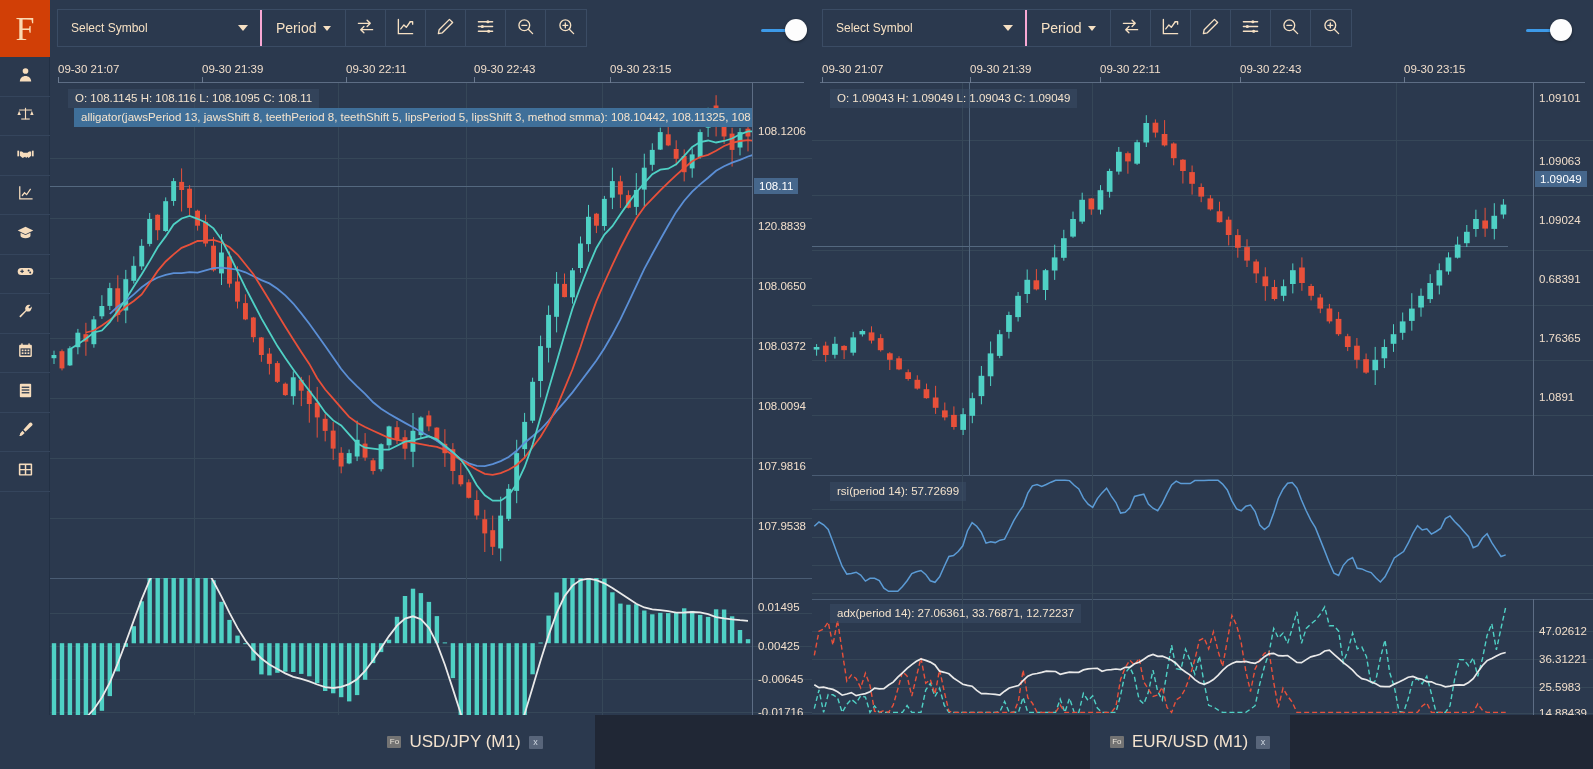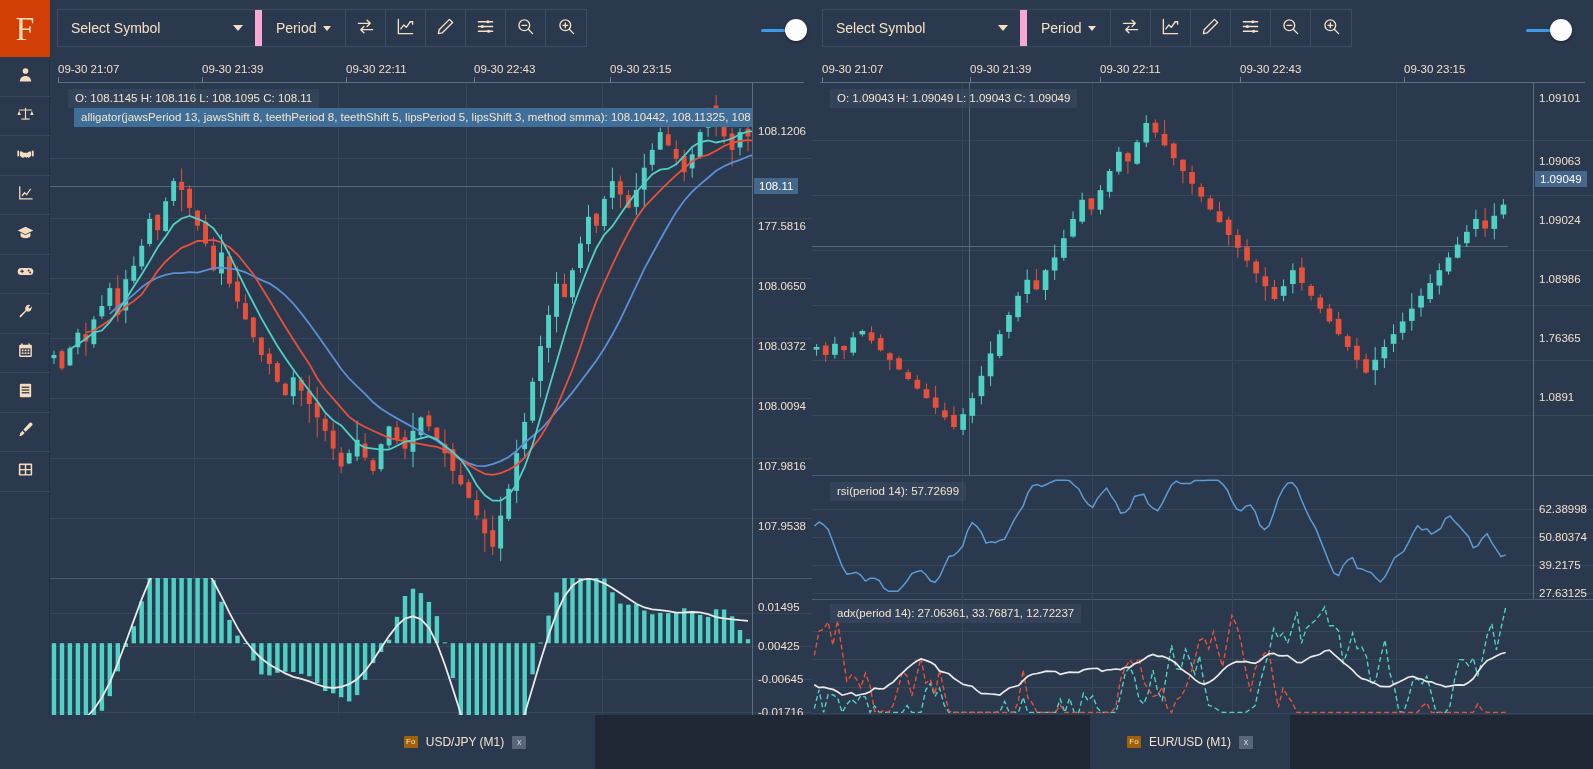--- a/index.html
+++ b/index.html
@@ -31,22 +31,22 @@
   }
   .side-item svg { width:17px; height:17px; fill:#f7ddbd; }
 
   
   .toolbar { position:absolute; top:9px; height:38px; display:flex; align-items:stretch; }
   .tb-left  { left:57px; }
   .tb-right { left:822px; }
   .tb-box { border:1px solid #3b4c64; display:flex; align-items:stretch; }
   .tb-select {
     width:204px; display:flex; align-items:center; justify-content:space-between;
-    padding:0 12px 0 13px; font-size:14px; color:#f6e0c3; cursor:pointer;
-    border-right:7px solid #f9a8d4;
+    padding:0 12px 0 13px; font-size:12px; color:#f6e0c3; cursor:pointer;
+    border-right:2px solid #f9a8d4;
   }
   .tb-period {
     display:flex; align-items:center; gap:7px; padding:0 14px;
     font-size:14px; color:#f6e0c3; cursor:pointer; border-right:1px solid #3b4c64;
   }
   .caret { width:0;height:0;border-left:5px solid transparent;border-right:5px solid transparent;border-top:6px solid #f6e0c3; }
   .caret.sm { border-left-width:4.5px;border-right-width:4.5px;border-top-width:5.5px; }
   .tb-icon {
     width:40px; display:flex; align-items:center; justify-content:center;
     border-right:1px solid #3b4c64; cursor:pointer;
@@ -95,24 +95,24 @@
   .sub-sep { position:absolute; left:0; right:0; height:1px; background:#4a5c73; }
 
   
   .taskbar { position:absolute; left:0; bottom:0; width:1593px; height:54px; background:#202735; }
   .tb-left-pad { position:absolute; left:0; top:0; width:50px; height:54px; background:#2b394e; }
   .tb-slot {
     position:absolute; top:0; height:54px; background:#2b394e;
     display:flex; align-items:center; justify-content:center; gap:8px; cursor:pointer;
   }
   .tb-slot .fo {
-    width:14px;height:12px;background:#a16207;border-radius:1px;color:#e8e2d8;
+    width:14px;height:12px;background:#737373;border-radius:1px;color:#e8e2d8;
     font-size:8px;line-height:12px;text-align:center;font-family:"Liberation Sans",sans-serif;
   }
-  .tb-slot .name { font-size:12px; color:#f3e2ce; }
+  .tb-slot .name { font-size:17px; color:#f3e2ce; }
   .tb-slot .x {
     width:14px;height:13px;background:#58657a;color:#cfd6e0;font-size:9px;
     line-height:13px;text-align:center;border-radius:1px;
   }
 </style>
 </head>
 <body>
 
 <div class="app">
 
@@ -527,21 +527,21 @@
           </g>
         <path id="l-jaws" fill="none" stroke="#5b8fd6" stroke-width="1.8" d="M59.8 230.8 L67.8 223.5 L75.8 218.0 L83.8 211.4 L91.7 204.3 L99.7 198.6 L107.7 194.5 L115.7 191.8 L123.6 190.2 L131.6 190.1 L139.6 189.1 L147.6 189.6 L155.6 187.3 L163.5 185.2 L171.5 184.7 L179.5 185.6 L187.5 186.6 L195.4 189.3 L203.4 193.2 L211.4 197.1 L219.4 200.4 L227.4 205.8 L235.3 212.4 L243.3 220.5 L251.3 230.4 L259.3 240.7 L267.2 251.7 L275.2 262.9 L283.2 274.5 L291.2 286.0 L299.1 295.5 L307.1 303.4 L315.1 310.8 L323.1 319.3 L331.1 325.7 L339.0 330.8 L347.0 335.4 L355.0 339.9 L363.0 344.2 L370.9 348.8 L378.9 353.3 L386.9 357.7 L394.9 363.7 L402.9 369.9 L410.8 376.1 L418.8 380.4 L426.8 382.9 L434.8 383.1 L442.7 381.2 L450.7 378.1 L458.7 374.0 L466.7 367.8 L474.6 359.7 L482.6 353.3 L490.6 346.5 L498.6 337.9 L506.6 327.9 L514.5 318.9 L522.5 309.4 L530.5 298.8 L538.5 288.1 L546.4 277.5 L554.4 265.2 L562.4 251.5 L570.4 236.4 L578.4 219.7 L586.3 202.8 L594.3 185.9 L602.3 171.0 L610.3 156.5 L618.2 142.5 L626.2 128.9 L634.2 117.7 L642.2 108.6 L650.1 101.4 L658.1 94.8 L666.1 87.8 L674.1 83.3 L682.1 79.6 L690.0 76.9 L698.0 73.5 L706.0 71.1 L714.0 69.5 L721.9 66.9 L729.9 63.0 L737.9 59.9 L745.9 58.0 L753.9 57.2"></path>
         <path id="l-teeth" fill="none" stroke="#e8503a" stroke-width="1.8" d="M35.9 249.5 L43.9 247.5 L51.9 242.4 L59.8 237.0 L67.8 230.8 L75.8 223.5 L83.8 218.0 L91.7 211.4 L99.7 199.8 L107.7 187.9 L115.7 178.5 L123.6 171.4 L131.6 164.9 L139.6 161.6 L147.6 158.0 L155.6 157.7 L163.5 156.8 L171.5 159.5 L179.5 164.3 L187.5 171.5 L195.4 181.2 L203.4 191.3 L211.4 204.2 L219.4 217.3 L227.4 230.7 L235.3 243.8 L243.3 256.6 L251.3 269.1 L259.3 280.9 L267.2 295.2 L275.2 306.5 L283.2 315.7 L291.2 324.9 L299.1 333.9 L307.1 339.8 L315.1 344.0 L323.1 347.8 L331.1 351.4 L339.0 355.0 L347.0 356.8 L355.0 358.2 L363.0 359.7 L370.9 361.2 L378.9 362.7 L386.9 363.9 L394.9 366.9 L402.9 371.9 L410.8 377.0 L418.8 382.0 L426.8 386.8 L434.8 390.9 L442.7 391.8 L450.7 390.1 L458.7 386.8 L466.7 382.0 L474.6 374.6 L482.6 364.2 L490.6 353.8 L498.6 340.4 L506.6 324.4 L514.5 305.6 L522.5 286.3 L530.5 264.0 L538.5 239.6 L546.4 218.2 L554.4 199.5 L562.4 181.9 L570.4 165.0 L578.4 149.5 L586.3 135.3 L594.3 124.0 L602.3 115.6 L610.3 107.3 L618.2 99.6 L626.2 92.2 L634.2 85.0 L642.2 78.2 L650.1 74.0 L658.1 71.9 L666.1 67.8 L674.1 63.0 L682.1 59.9 L690.0 58.0 L698.0 57.2 L706.0 58.0 L714.0 57.5 L721.9 55.5 L729.9 51.3"></path>
         <path id="l-lips" fill="none" stroke="#4fd1c5" stroke-width="1.8" d="M19.9 266.2 L27.9 261.2 L35.9 255.8 L43.9 249.5 L51.9 247.5 L59.8 239.1 L67.8 227.7 L75.8 216.3 L83.8 203.6 L91.7 191.3 L99.7 178.1 L107.7 164.3 L115.7 153.4 L123.6 141.5 L131.6 135.5 L139.6 133.0 L147.6 135.8 L155.6 139.5 L163.5 145.4 L171.5 156.6 L179.5 171.9 L187.5 188.3 L195.4 204.6 L203.4 220.0 L211.4 235.4 L219.4 249.2 L227.4 263.1 L235.3 275.0 L243.3 286.4 L251.3 297.3 L259.3 307.7 L267.2 318.1 L275.2 329.5 L283.2 337.4 L291.2 342.4 L299.1 351.3 L307.1 360.2 L315.1 364.7 L323.1 365.7 L331.1 366.7 L339.0 366.7 L347.0 362.7 L355.0 358.7 L363.0 357.3 L370.9 355.3 L378.9 353.3 L386.9 356.3 L394.9 362.7 L402.9 369.1 L410.8 376.6 L418.8 388.0 L426.8 402.3 L434.8 412.3 L442.7 417.7 L450.7 417.7 L458.7 412.3 L466.7 400.9 L474.6 384.0 L482.6 361.7 L490.6 334.0 L498.6 306.2 L506.6 279.0 L514.5 251.7 L522.5 225.5 L530.5 203.6 L538.5 183.3 L546.4 165.0 L554.4 151.6 L562.4 143.2 L570.4 131.3 L578.4 119.9 L586.3 109.5 L594.3 100.1 L602.3 91.2 L610.3 86.7 L618.2 85.7 L626.2 81.3 L634.2 72.8 L642.2 63.9 L650.1 59.0 L658.1 57.5 L666.1 59.5 L674.1 58.0 L682.1 55.5 L690.0 51.3 L698.0 48.4 L706.0 48.3 L714.0 52.6"></path>
       </svg>
 
       <div class="paxis">
         <div class="axis-sep" style="left:0"></div>
         <span class="plabel" style="top:48px">108.1206</span>
         <span class="plabel cur" style="top:103px">108.11</span>
-        <span class="plabel" style="top:143px">177.5816</span>
+        <span class="plabel" style="top:143px">120.8839</span>
         <span class="plabel" style="top:203px">108.0650</span>
         <span class="plabel" style="top:263px">108.0372</span>
         <span class="plabel" style="top:323px">108.0094</span>
         <span class="plabel" style="top:383px">107.9816</span>
         <span class="plabel" style="top:443px">107.9538</span>
 
       </div>
     </div>
 
     <div class="plot" style="height:137px">
@@ -858,65 +858,65 @@
             <rect x="688.6" y="121.6" width="5.7" height="9.9" fill="#4fd1c5"></rect>
           </g>
       </svg>
 
       <div class="paxis">
         <div class="axis-sep" style="left:0"></div>
         <span class="plabel" style="top:15px">1.09101</span>
         <span class="plabel" style="top:78px">1.09063</span>
         <span class="plabel cur" style="top:96px">1.09049</span>
         <span class="plabel" style="top:137px">1.09024</span>
-        <span class="plabel" style="top:196px">1.08986</span>
+        <span class="plabel" style="top:196px">0.68391</span>
         <span class="plabel" style="top:255px">1.76365</span>
         <span class="plabel" style="top:314px">1.0891</span>
       </div>
     </div>
 
     <div class="plot" style="height:124px">
       <div class="sub-sep" style="top:0"></div>
       <div class="grid-h" style="top:34px"></div>
         <div class="grid-h" style="top:62px"></div>
       <div class="grid-h" style="top:90px"></div>
         <div class="grid-h" style="top:118px"></div>
       <div class="grid-v" style="left:150px"></div>
         <div class="grid-v" style="left:280px"></div>
       <div class="grid-v" style="left:420px"></div>
         <div class="grid-v" style="left:584px"></div>
       <div class="legend" style="left:18px; top:7px">rsi(period 14): 57.72699</div>
       <svg width="696" height="124" viewBox="0 0 696 124" style="position:absolute;left:0;top:0">
         <path id="r-rsi" fill="none" stroke="#5b9bd5" stroke-width="1.5" d="M2.3 51.3 L7.0 47.0 L11.6 49.8 L16.2 54.4 L20.9 66.7 L25.5 79.2 L30.2 91.4 L34.8 99.1 L39.4 98.4 L44.1 97.2 L48.7 100.1 L53.4 106.1 L58.0 103.3 L62.6 103.3 L67.3 105.6 L71.9 113.2 L76.6 116.3 L81.2 116.3 L85.8 116.3 L90.5 111.5 L95.1 105.7 L99.8 98.5 L104.4 96.8 L109.0 95.5 L113.7 99.4 L118.3 105.8 L123.0 107.3 L127.6 101.8 L132.2 91.5 L136.9 81.5 L141.5 80.5 L146.2 76.5 L150.8 70.8 L155.4 56.0 L160.1 47.6 L164.7 51.2 L169.4 57.4 L174.0 68.1 L178.6 66.8 L183.3 67.6 L187.9 65.2 L192.6 64.2 L197.2 55.0 L201.8 45.6 L206.5 37.8 L211.1 31.1 L215.8 18.2 L220.4 10.9 L225.0 9.6 L229.7 11.4 L234.3 9.5 L239.0 7.2 L243.6 5.2 L248.2 5.2 L252.9 5.2 L257.5 5.6 L262.2 10.3 L266.8 14.0 L271.4 23.1 L276.1 29.1 L280.7 32.3 L285.4 23.6 L290.0 17.9 L294.6 13.2 L299.3 21.1 L303.9 27.5 L308.6 38.1 L313.2 37.2 L317.8 32.9 L322.5 21.4 L327.1 20.3 L331.8 19.2 L336.4 29.1 L341.0 33.2 L345.7 35.7 L350.3 28.4 L355.0 18.6 L359.6 10.0 L364.2 6.2 L368.9 8.6 L373.5 8.6 L378.2 8.6 L382.8 5.6 L387.4 5.6 L392.1 5.6 L396.7 5.2 L401.4 5.2 L406.0 5.2 L410.6 9.1 L415.3 15.0 L419.9 25.8 L424.6 33.9 L429.2 35.8 L433.8 31.2 L438.5 30.1 L443.1 36.5 L447.8 50.0 L452.4 54.6 L457.0 50.7 L461.7 38.0 L466.3 23.5 L471.0 14.2 L475.6 8.2 L480.2 7.6 L484.9 13.1 L489.5 25.0 L494.2 35.8 L498.8 45.2 L503.4 52.7 L508.1 64.4 L512.7 75.9 L517.4 87.9 L522.0 98.2 L526.6 100.5 L531.3 90.3 L535.9 85.1 L540.6 82.5 L545.2 93.3 L549.8 93.9 L554.5 96.1 L559.1 97.6 L563.8 102.8 L568.4 107.0 L573.0 101.8 L577.7 92.7 L582.3 82.9 L587.0 79.6 L591.6 76.5 L596.2 68.2 L600.9 58.4 L605.5 50.6 L610.2 55.0 L614.8 53.8 L619.4 59.1 L624.1 56.5 L628.7 53.5 L633.4 43.6 L638.0 40.9 L642.6 46.5 L647.3 51.1 L651.9 56.4 L656.6 61.7 L661.2 72.8 L665.8 70.6 L670.5 63.0 L675.1 58.8 L679.8 67.7 L684.4 74.7 L689.0 81.5 L693.7 79.9"></path>
       </svg>
-      <div class="paxis">
-        <div class="axis-sep" style="left:0"></div>
-        <span class="plabel" style="top:34px">62.38998</span>
-        <span class="plabel" style="top:62px">50.80374</span>
-        <span class="plabel" style="top:90px">39.2175</span>
-        <span class="plabel" style="top:118px">27.63125</span>
-      </div>
     </div>
 
     <div class="plot" style="height:116px">
       <div class="sub-sep" style="top:0"></div>
       <div class="grid-h" style="top:32px"></div>
         <div class="grid-h" style="top:60px"></div>
       <div class="grid-h" style="top:88px"></div>
         <div class="grid-h" style="top:114px"></div>
       <div class="grid-v" style="left:150px"></div>
         <div class="grid-v" style="left:280px"></div>
       <div class="grid-v" style="left:420px"></div>
         <div class="grid-v" style="left:584px"></div>
       <div class="legend" style="left:18px; top:5px">adx(period 14): 27.06361, 33.76871, 12.72237</div>
       <svg width="696" height="116" viewBox="0 0 696 116" style="position:absolute;left:0;top:0">
         <path id="r-di-plus" fill="none" stroke="#4fd1c5" stroke-width="1.4" stroke-dasharray="5 3" d="M2.3 109.7 L7.0 90.9 L11.6 113.4 L16.2 95.4 L20.9 95.8 L25.5 98.6 L30.2 113.4 L34.8 105.4 L39.4 100.3 L44.1 104.2 L48.7 96.9 L53.4 98.0 L58.0 113.4 L62.6 106.9 L67.3 113.4 L71.9 113.4 L76.6 113.4 L81.2 113.4 L85.8 113.4 L90.5 113.4 L95.1 106.6 L99.8 113.4 L104.4 113.4 L109.0 113.4 L113.7 91.0 L118.3 84.4 L123.0 97.5 L127.6 89.2 L132.2 106.1 L136.9 113.4 L141.5 113.4 L146.2 113.4 L150.8 113.4 L155.4 113.4 L160.1 113.4 L164.7 113.4 L169.4 113.4 L174.0 113.4 L178.6 113.4 L183.3 113.4 L187.9 112.6 L192.6 102.4 L197.2 113.4 L201.8 113.2 L206.5 113.4 L211.1 98.3 L215.8 113.4 L220.4 113.4 L225.0 113.4 L229.7 113.4 L234.3 113.4 L239.0 113.4 L243.6 113.4 L248.2 100.2 L252.9 113.4 L257.5 99.2 L262.2 113.4 L266.8 113.4 L271.4 94.3 L276.1 101.6 L280.7 96.8 L285.4 109.1 L290.0 113.4 L294.6 113.4 L299.3 113.4 L303.9 113.4 L308.6 96.2 L313.2 74.1 L317.8 68.2 L322.5 78.2 L327.1 100.6 L331.8 104.9 L336.4 93.1 L341.0 71.1 L345.7 92.5 L350.3 101.1 L355.0 72.9 L359.6 46.2 L364.2 69.7 L368.9 70.7 L373.5 50.2 L378.2 61.5 L382.8 75.1 L387.4 56.9 L392.1 84.1 L396.7 106.3 L401.4 107.9 L406.0 110.9 L410.6 113.4 L415.3 113.4 L419.9 113.4 L424.6 113.4 L429.2 113.4 L433.8 113.4 L438.5 110.1 L443.1 106.7 L447.8 84.8 L452.4 67.8 L457.0 53.7 L461.7 29.4 L466.3 38.9 L471.0 34.1 L475.6 44.4 L480.2 29.4 L484.9 12.8 L489.5 44.3 L494.2 29.5 L498.8 25.0 L503.4 21.2 L508.1 15.4 L512.7 7.9 L517.4 26.8 L522.0 26.8 L526.6 32.0 L531.3 63.5 L535.9 51.4 L540.6 34.0 L545.2 49.8 L549.8 48.0 L554.5 57.7 L559.1 85.4 L563.8 81.3 L568.4 59.1 L573.0 40.9 L577.7 73.7 L582.3 87.8 L587.0 112.4 L591.6 113.4 L596.2 99.7 L600.9 81.5 L605.5 79.8 L610.2 84.9 L614.8 77.2 L619.4 94.7 L624.1 113.4 L628.7 113.4 L633.4 113.4 L638.0 106.8 L642.6 80.4 L647.3 60.6 L651.9 60.7 L656.6 66.8 L661.2 58.7 L665.8 77.3 L670.5 59.5 L675.1 36.3 L679.8 24.7 L684.4 50.8 L689.0 29.4 L693.7 8.3"></path>
         <path id="r-di-minus" fill="none" stroke="#e8503a" stroke-width="1.4" stroke-dasharray="5 3" d="M2.3 56.4 L7.0 32.2 L11.6 29.9 L16.2 23.0 L20.9 46.2 L25.5 21.2 L30.2 52.2 L34.8 82.2 L39.4 76.0 L44.1 79.4 L48.7 88.8 L53.4 74.2 L58.0 86.4 L62.6 112.3 L67.3 113.4 L71.9 111.6 L76.6 113.4 L81.2 106.1 L85.8 90.2 L90.5 72.7 L95.1 77.1 L99.8 97.2 L104.4 77.6 L109.0 58.9 L113.7 84.2 L118.3 80.5 L123.0 95.1 L127.6 70.6 L132.2 92.4 L136.9 112.2 L141.5 113.4 L146.2 113.4 L150.8 113.4 L155.4 113.4 L160.1 113.4 L164.7 113.4 L169.4 113.4 L174.0 113.4 L178.6 113.4 L183.3 113.4 L187.9 113.4 L192.6 113.4 L197.2 113.4 L201.8 113.4 L206.5 101.9 L211.1 71.0 L215.8 98.7 L220.4 104.2 L225.0 113.4 L229.7 113.4 L234.3 113.4 L239.0 113.4 L243.6 113.4 L248.2 106.1 L252.9 113.4 L257.5 113.4 L262.2 113.4 L266.8 113.4 L271.4 113.4 L276.1 113.4 L280.7 113.4 L285.4 113.4 L290.0 113.4 L294.6 113.4 L299.3 113.4 L303.9 107.6 L308.6 80.3 L313.2 68.8 L317.8 61.1 L322.5 66.2 L327.1 59.2 L331.8 83.0 L336.4 90.1 L341.0 97.5 L345.7 96.0 L350.3 88.1 L355.0 108.4 L359.6 113.4 L364.2 100.9 L368.9 97.7 L373.5 89.4 L378.2 76.6 L382.8 60.8 L387.4 41.3 L392.1 38.9 L396.7 49.9 L401.4 32.9 L406.0 51.8 L410.6 67.5 L415.3 41.4 L419.9 16.4 L424.6 26.2 L429.2 43.7 L433.8 72.1 L438.5 92.5 L443.1 69.9 L447.8 60.9 L452.4 54.3 L457.0 52.4 L461.7 83.2 L466.3 108.4 L471.0 89.2 L475.6 97.1 L480.2 103.1 L484.9 113.4 L489.5 113.4 L494.2 113.4 L498.8 113.4 L503.4 113.4 L508.1 113.4 L512.7 113.4 L517.4 113.4 L522.0 113.4 L526.6 113.4 L531.3 113.4 L535.9 113.4 L540.6 113.4 L545.2 113.4 L549.8 113.4 L554.5 113.4 L559.1 113.4 L563.8 113.4 L568.4 113.4 L573.0 113.4 L577.7 113.4 L582.3 113.4 L587.0 113.4 L591.6 113.4 L596.2 113.4 L600.9 113.4 L605.5 113.4 L610.2 107.0 L614.8 103.9 L619.4 113.4 L624.1 113.4 L628.7 113.4 L633.4 113.4 L638.0 113.4 L642.6 113.4 L647.3 113.4 L651.9 113.4 L656.6 113.4 L661.2 113.4 L665.8 104.8 L670.5 111.4 L675.1 113.4 L679.8 113.4 L684.4 113.4 L689.0 113.4 L693.7 113.4"></path>
         <path id="r-adx" fill="none" stroke="#e9e9e9" stroke-width="1.7" d="M2.3 85.7 L7.0 88.7 L11.6 88.1 L16.2 89.3 L20.9 90.4 L25.5 92.8 L30.2 96.2 L34.8 95.0 L39.4 93.6 L44.1 96.6 L48.7 95.5 L53.4 94.6 L58.0 92.7 L62.6 89.1 L67.3 89.8 L71.9 89.7 L76.6 86.0 L81.2 83.1 L85.8 78.2 L90.5 73.9 L95.1 69.3 L99.8 65.6 L104.4 62.3 L109.0 60.0 L113.7 61.4 L118.3 63.1 L123.0 66.0 L127.6 72.2 L132.2 73.3 L136.9 74.8 L141.5 79.0 L146.2 82.1 L150.8 85.2 L155.4 86.4 L160.1 87.2 L164.7 91.4 L169.4 94.6 L174.0 94.6 L178.6 95.0 L183.3 95.4 L187.9 96.0 L192.6 92.2 L197.2 89.0 L201.8 87.7 L206.5 86.6 L211.1 81.6 L215.8 77.1 L220.4 75.2 L225.0 74.5 L229.7 73.4 L234.3 72.1 L239.0 72.3 L243.6 72.5 L248.2 75.3 L252.9 74.2 L257.5 73.2 L262.2 73.3 L266.8 73.3 L271.4 70.9 L276.1 69.9 L280.7 69.5 L285.4 69.3 L290.0 72.3 L294.6 71.0 L299.3 70.7 L303.9 70.0 L308.6 70.6 L313.2 68.3 L317.8 68.3 L322.5 64.8 L327.1 63.3 L331.8 60.2 L336.4 57.1 L341.0 55.4 L345.7 57.4 L350.3 57.2 L355.0 59.0 L359.6 61.2 L364.2 64.5 L368.9 69.6 L373.5 73.0 L378.2 76.1 L382.8 80.7 L387.4 83.8 L392.1 85.3 L396.7 83.4 L401.4 80.6 L406.0 76.3 L410.6 71.3 L415.3 67.1 L419.9 64.5 L424.6 62.7 L429.2 62.8 L433.8 62.4 L438.5 63.6 L443.1 64.3 L447.8 61.9 L452.4 57.7 L457.0 54.8 L461.7 54.3 L466.3 56.7 L471.0 56.8 L475.6 56.5 L480.2 59.9 L484.9 63.5 L489.5 63.7 L494.2 60.6 L498.8 57.8 L503.4 56.7 L508.1 55.3 L512.7 52.0 L517.4 51.2 L522.0 55.3 L526.6 59.4 L531.3 63.6 L535.9 67.1 L540.6 71.1 L545.2 76.2 L549.8 79.7 L554.5 80.7 L559.1 82.9 L563.8 84.8 L568.4 87.4 L573.0 87.7 L577.7 87.6 L582.3 85.1 L587.0 83.1 L591.6 80.8 L596.2 78.2 L600.9 77.4 L605.5 79.4 L610.2 80.2 L614.8 82.7 L619.4 82.8 L624.1 85.0 L628.7 86.0 L633.4 87.8 L638.0 87.2 L642.6 86.2 L647.3 85.8 L651.9 86.1 L656.6 83.5 L661.2 79.7 L665.8 72.9 L670.5 66.5 L675.1 61.6 L679.8 59.4 L684.4 57.0 L689.0 54.7 L693.7 53.5"></path>
       </svg>
+      <div class="paxis">
+        <div class="axis-sep" style="left:0"></div>
+        <span class="plabel" style="top:32px">47.02612</span>
+        <span class="plabel" style="top:60px">36.31221</span>
+        <span class="plabel" style="top:88px">25.5983</span>
+        <span class="plabel" style="top:114px">14.88439</span>
+      </div>
     </div>
 
     <div class="timebar">
       <div class="axisline" style="top:1px"></div>
       <span class="tickline" style="top:1px;left:10px"></span>
         <span class="tickline" style="top:1px;left:158px"></span>
       <span class="tickline" style="top:1px;left:288px"></span>
         <span class="tickline" style="top:1px;left:428px"></span>
       <span class="tickline" style="top:1px;left:592px"></span>
       <span class="tlabel" style="left:10px;top:8px">09-30 21:07</span>

